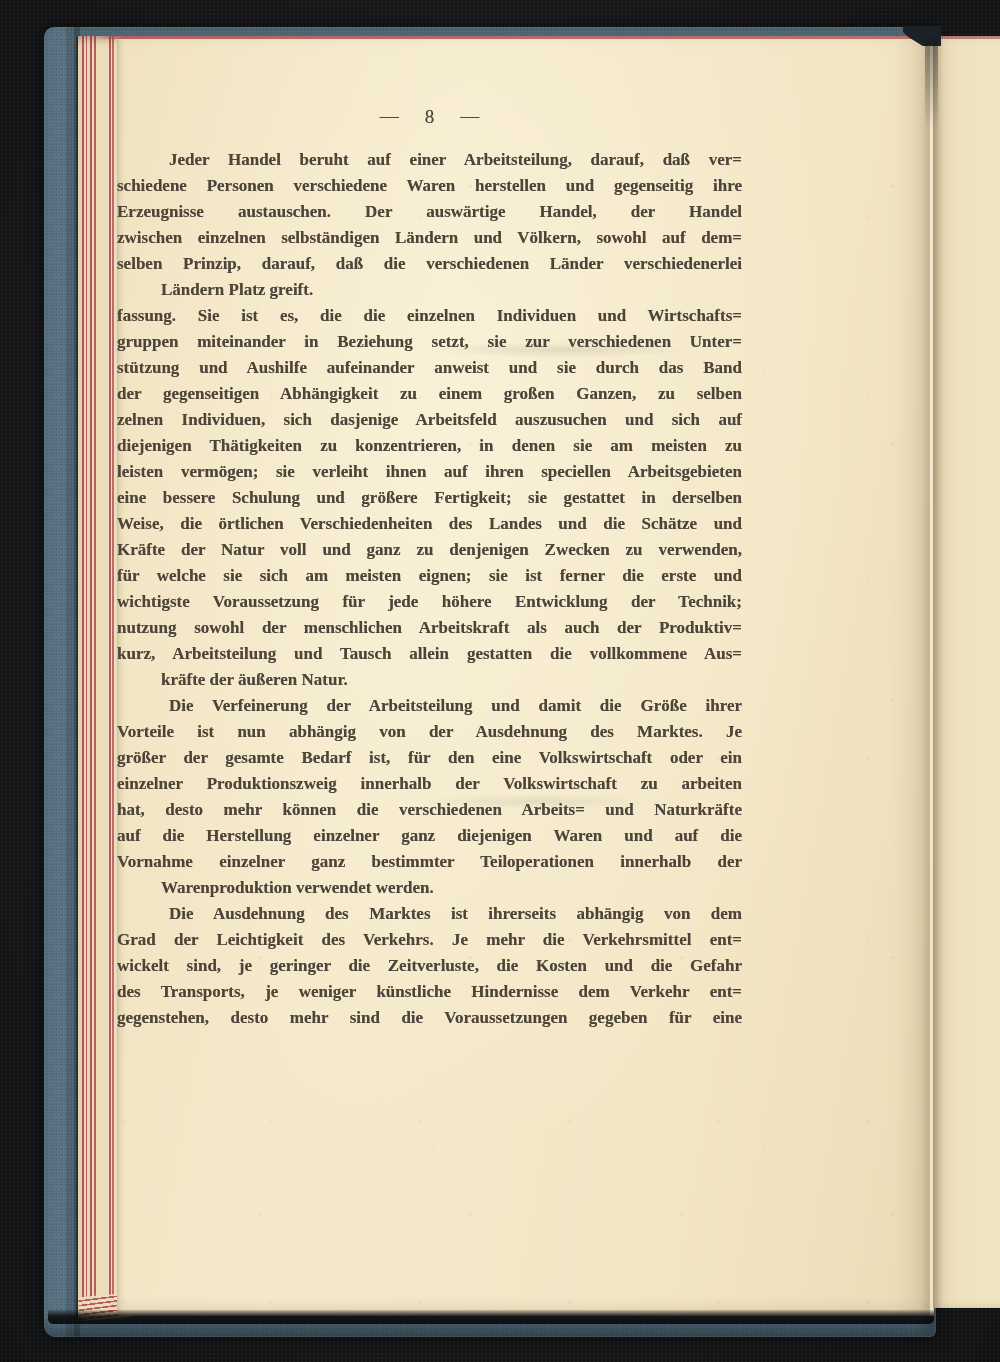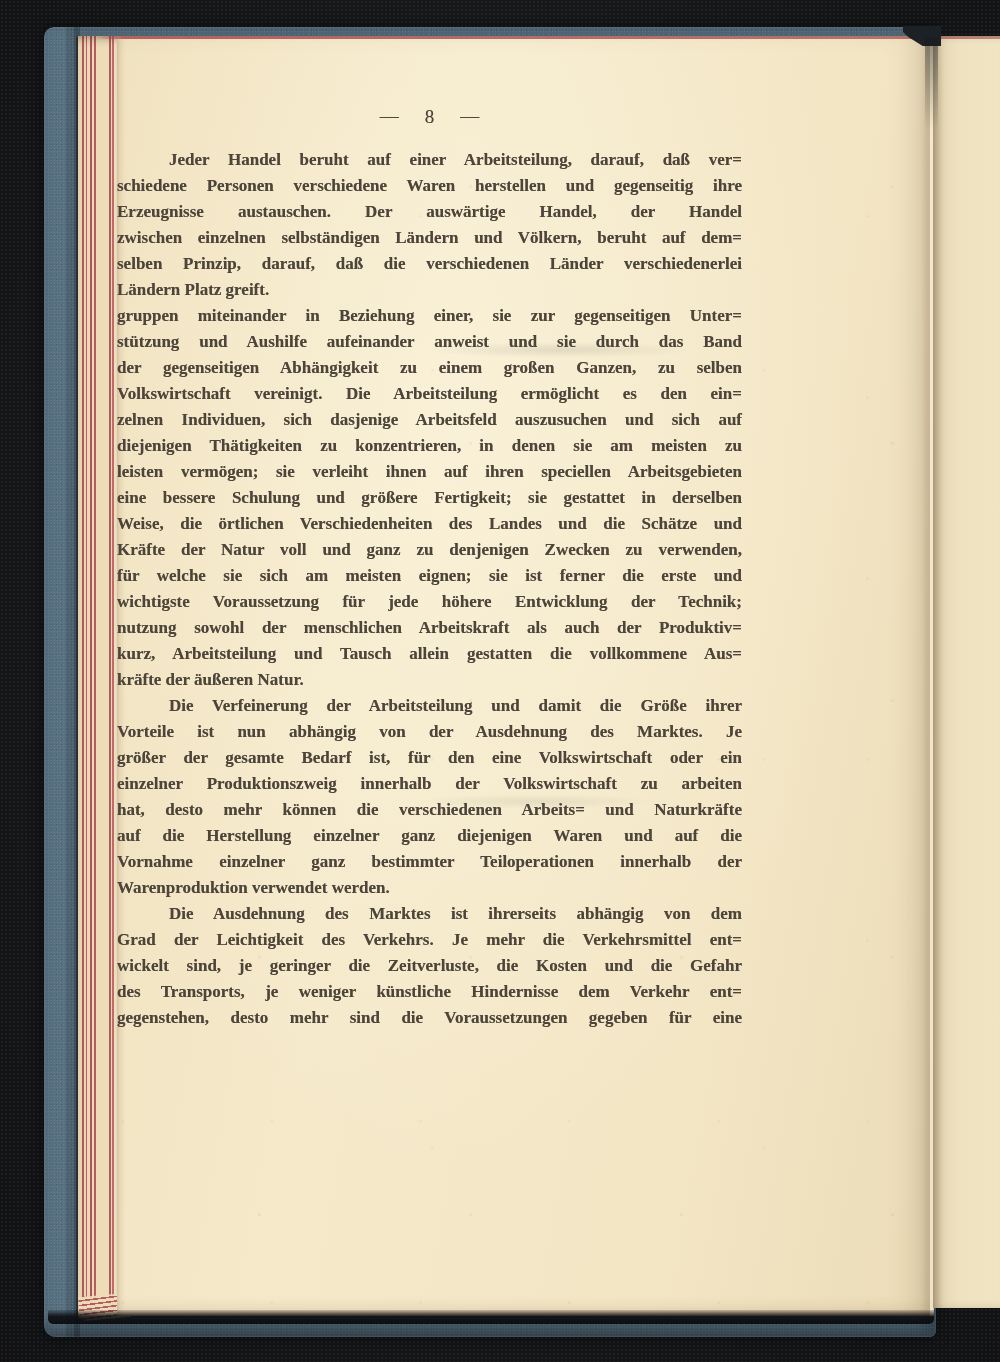--- a/index.html
+++ b/index.html
@@ -130,21 +130,21 @@
     color: #4d453a;
     font: 700 17px/26px "Liberation Serif", "DejaVu Serif", serif;
     text-shadow: 0 0 .6px rgba(77,69,58,.55);
   }
   .page-head { height: 26px; line-height: 26px; text-align: center; margin-bottom: 17px; font-size: 19px; font-weight: 400; }
   .page-head .dash { display: inline-block; margin: 0 26px; transform: translateY(-1px); }
   .para { margin: 0; }
   .line { height: 26px; line-height: 26px; white-space: nowrap; overflow: visible;
           text-align: justify; text-align-last: justify; }
   .line.first { text-indent: 52px; }
-  .line.last  { text-align-last: left; }
+  .line.last  { text-align-last: left; margin-left: 44px; }
 </style>
 </head>
 <body>
 
 <div id="scene">
   <div class="cover"></div>
   <div class="bottom-shadow"></div>
   <div class="page-edges"></div>
   <div class="corner-stripes"></div>
   <div class="main-page">
@@ -160,29 +160,29 @@
 
   <div class="text-block">
     <div class="page-head">
       <span class="dash">—</span><span>8</span><span class="dash">—</span>
     </div>
     <div>
         <div class="para">
           <div class="line first">Jeder Handel beruht auf einer Arbeitsteilung, darauf, daß ver=</div>
           <div class="line">schiedene Personen verschiedene Waren herstellen und gegenseitig ihre</div>
           <div class="line">Erzeugnisse austauschen.  Der auswärtige Handel, der Handel</div>
-          <div class="line">zwischen einzelnen selbständigen Ländern und Völkern, beruht auf dem=</div>
+          <div class="line">zwischen einzelnen selbständigen Ländern und Völkern, sowohl auf dem=</div>
           <div class="line">selben Prinzip, darauf, daß die verschiedenen Länder verschiedenerlei</div>
           <div class="line last">Ländern Platz greift.</div>
         </div>
         <div class="para">
-          <div class="line">gruppen miteinander in Beziehung einer, sie zur gegenseitigen Unter=</div>
+          <div class="line">fassung.  Sie ist es, die die einzelnen Individuen und Wirtschafts=</div>
+          <div class="line">gruppen miteinander in Beziehung setzt, sie zur verschiedenen Unter=</div>
           <div class="line">stützung und Aushilfe aufeinander anweist und sie durch das Band</div>
           <div class="line">der gegenseitigen Abhängigkeit zu einem großen Ganzen, zu selben</div>
-          <div class="line">Volkswirtschaft vereinigt.  Die Arbeitsteilung ermöglicht es den ein=</div>
           <div class="line">zelnen Individuen, sich dasjenige Arbeitsfeld auszusuchen und sich auf</div>
           <div class="line">diejenigen Thätigkeiten zu konzentrieren, in denen sie am meisten zu</div>
           <div class="line">leisten vermögen; sie verleiht ihnen auf ihren speciellen Arbeitsgebieten</div>
           <div class="line">eine bessere Schulung und größere Fertigkeit; sie gestattet in derselben</div>
           <div class="line">Weise, die örtlichen Verschiedenheiten des Landes und die Schätze und</div>
           <div class="line">Kräfte der Natur voll und ganz zu denjenigen Zwecken zu verwenden,</div>
           <div class="line">für welche sie sich am meisten eignen; sie ist ferner die erste und</div>
           <div class="line">wichtigste Voraussetzung für jede höhere Entwicklung der Technik;</div>
           <div class="line">nutzung sowohl der menschlichen Arbeitskraft als auch der Produktiv=</div>
           <div class="line">kurz, Arbeitsteilung und Tausch allein gestatten die vollkommene Aus=</div>

